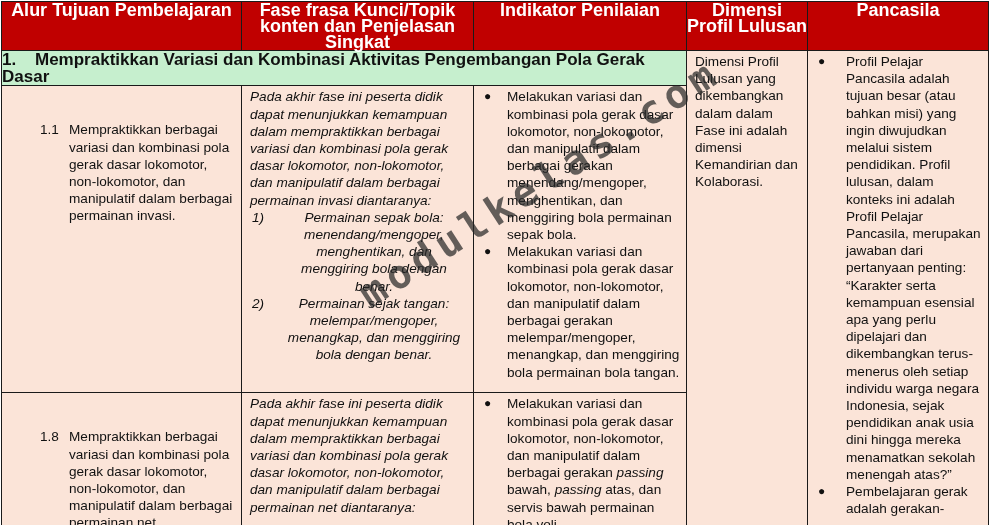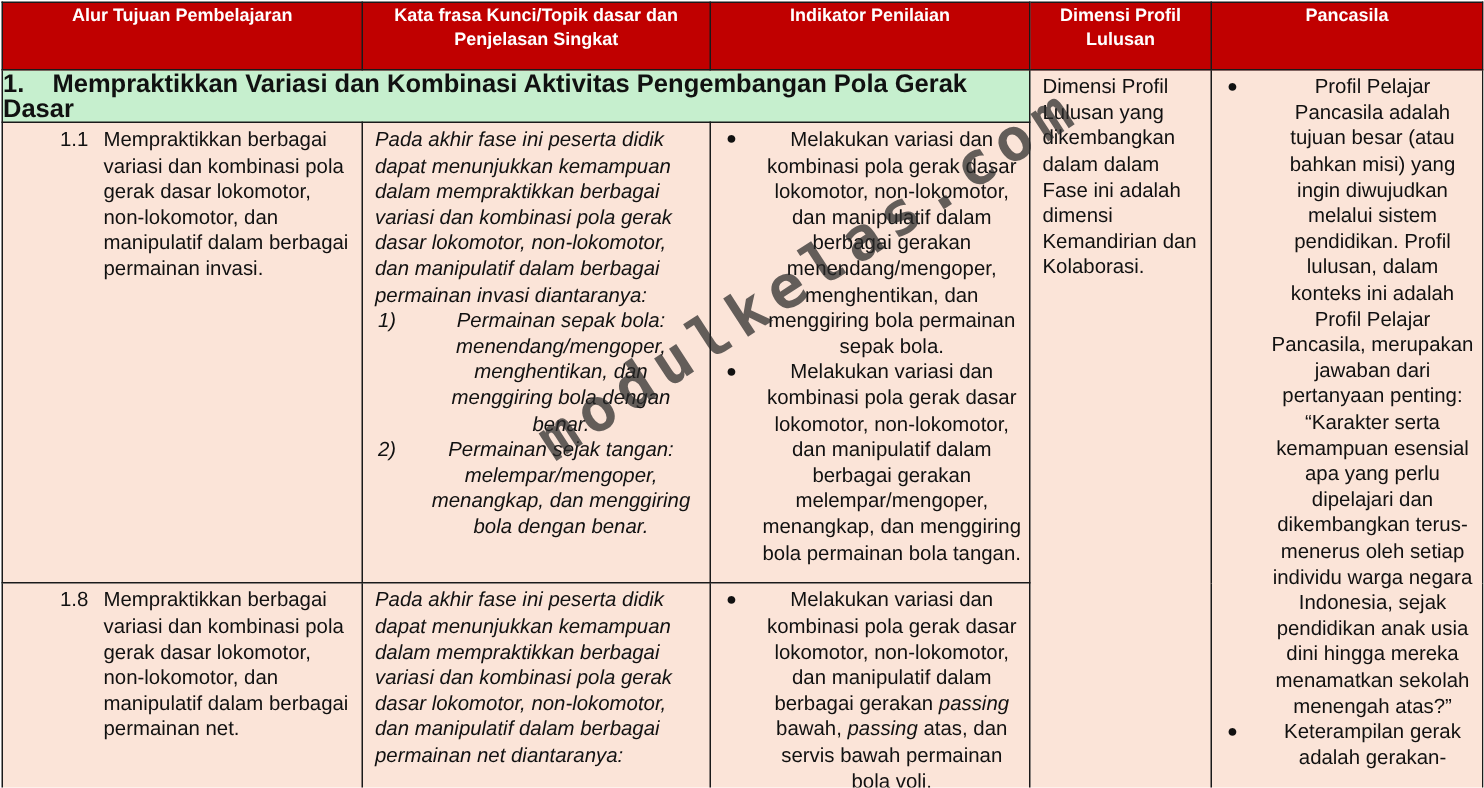--- a/index.html
+++ b/index.html
@@ -20,50 +20,50 @@
   }
   table.doc td, table.doc th {
     border: 1px solid #1a1a1a;
     vertical-align: top;
     padding: 0;
   }
   th.hdr {
     background: #c00000;
     color: #ffffff;
     font-weight: bold;
-    font-size: 12px;
+    font-size: 18px;
     line-height: 16px;
     text-align: center;
     vertical-align: middle;
     height: 44px;
     padding: 2px 4px;
     margin-top: 48px;
   }
   td.section {
     background: #c6efce;
     font-weight: bold;
     font-size: 17px;
     height: 34px;
     vertical-align: middle;
     padding: 0 6px;
   }
   td.section .num { display: inline-block; width: 33px; }
   td.body { background: #fbe4d8; }
-  .atp { display: flex; padding: 2px 4px 0 38px; }
+  .atp { display: flex; padding: 2px 4px 0 38px; margin-top: 33px; }
   .atp .n { width: 29px; flex: none; }
   .atp .t { flex: 1; }
   .kata { padding: 2px 6px 0 8px; font-style: italic; }
   .kata ol { list-style: none; margin: 0; padding: 0; }
   .kata li { display: flex; }
   .kata li .n { width: 29px; flex: none; text-align: left; padding-left: 2px; }
   .kata li .t { flex: 1; text-align: center; }
   ul.bul { list-style: none; margin: 0; padding: 2px 4px 0 8px; }
   ul.bul li { display: flex; }
   ul.bul li .b { width: 23px; flex: none; font-size: 12px; padding-left: 2px; }
-  ul.bul li .t { flex: 1; text-align: center; }
+  ul.bul li .t { flex: 1; }
   .dim { padding: 2px 6px 0 8px; }
   .glos ul.bul li .b { width: 28px; }
   .watermark {
     position: absolute; left: 350px; top: 278px;
     transform: rotate(-33deg);
     transform-origin: left top;
     font-family: "DejaVu Sans Mono", monospace;
     font-weight: bold;
     font-size: 40px;
     letter-spacing: 6px;
@@ -80,41 +80,41 @@
   <colgroup>
     <col style="width:240px">
     <col style="width:232px">
     <col style="width:213px">
     <col style="width:121px">
     <col style="width:181px">
   </colgroup>
   <tbody>
       <tr>
     <th class="hdr">Alur Tujuan Pembelajaran</th>
-    <th class="hdr">Kata frasa Kunci/Topik dasar dan Penjelasan Singkat</th>
+    <th class="hdr">Fase frasa Kunci/Topik konten dan Penjelasan Singkat</th>
     <th class="hdr">Indikator Penilaian</th>
     <th class="hdr">Dimensi Profil Lulusan</th>
     <th class="hdr">Pancasila</th>
   </tr>
   <tr>
     <td class="section" colspan="3">
       <span class="num">1.</span><span>Mempraktikkan Variasi dan Kombinasi Aktivitas Pengembangan Pola Gerak Dasar</span>
     </td>
     <td class="body" rowspan="3">
       <div class="dim">Dimensi Profil Lulusan yang dikembangkan dalam dalam Fase ini adalah dimensi Kemandirian dan Kolaborasi.</div>
     </td>
     <td class="body glos" rowspan="3">
       <ul class="bul">
         <li>
           <span class="b">●</span>
           <span class="t">Profil Pelajar Pancasila adalah tujuan besar (atau bahkan misi) yang ingin diwujudkan melalui sistem pendidikan. Profil lulusan, dalam konteks ini adalah Profil Pelajar Pancasila, merupakan jawaban dari pertanyaan penting: “Karakter serta kemampuan esensial apa yang perlu dipelajari dan dikembangkan terus-menerus oleh setiap individu warga negara Indonesia, sejak pendidikan anak usia dini hingga mereka menamatkan sekolah menengah atas?”</span>
         </li>
         <li>
           <span class="b">●</span>
-          <span class="t">Keterampilan gerak adalah gerakan-</span>
+          <span class="t">Pembelajaran gerak adalah gerakan-</span>
         </li>
       </ul>
     </td>
   </tr>
   <tr style="height:307px">
     <td class="body">
       <div class="atp">
         <span class="n">1.1</span>
         <span class="t">Mempraktikkan berbagai variasi dan kombinasi pola gerak dasar lokomotor, non-lokomotor, dan manipulatif dalam berbagai permainan invasi.</span>
       </div>

